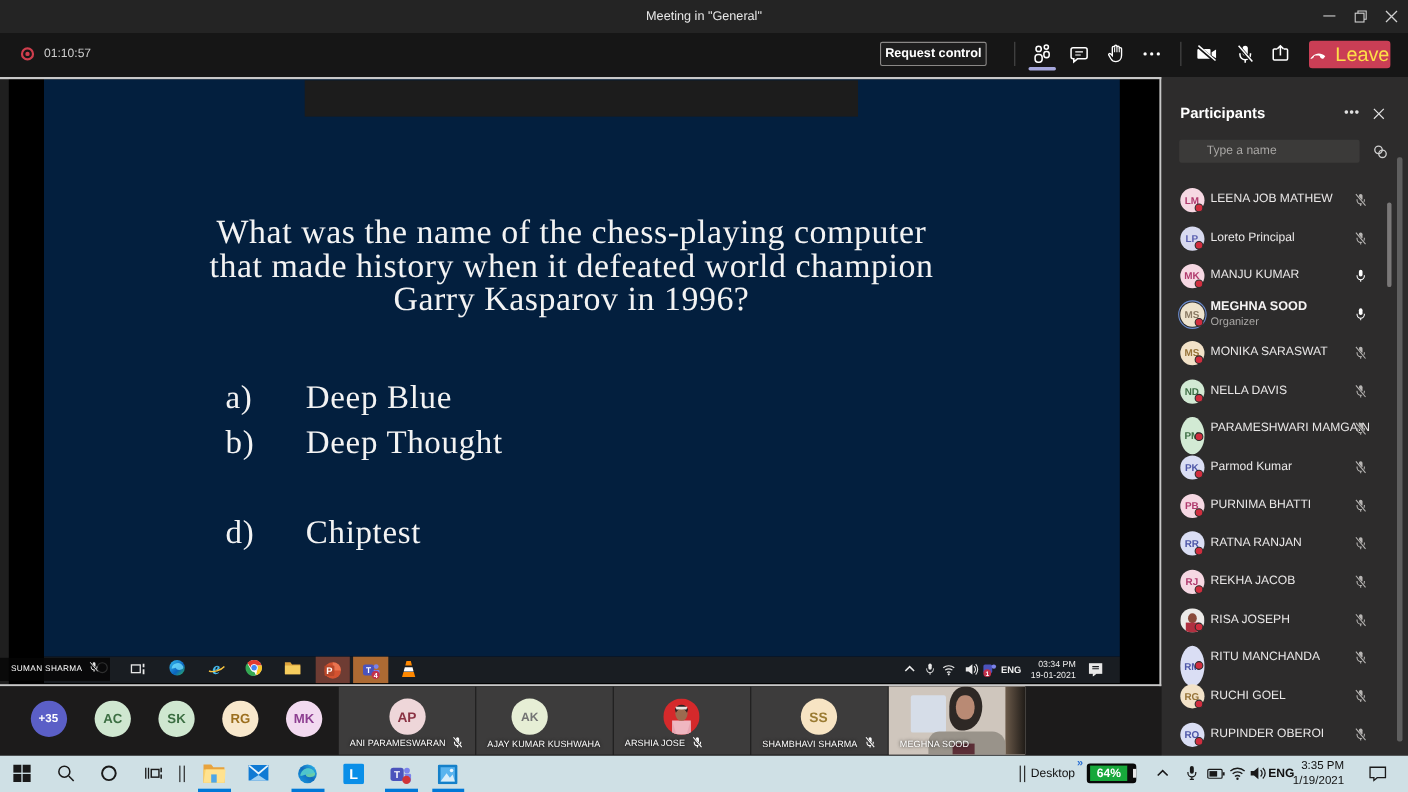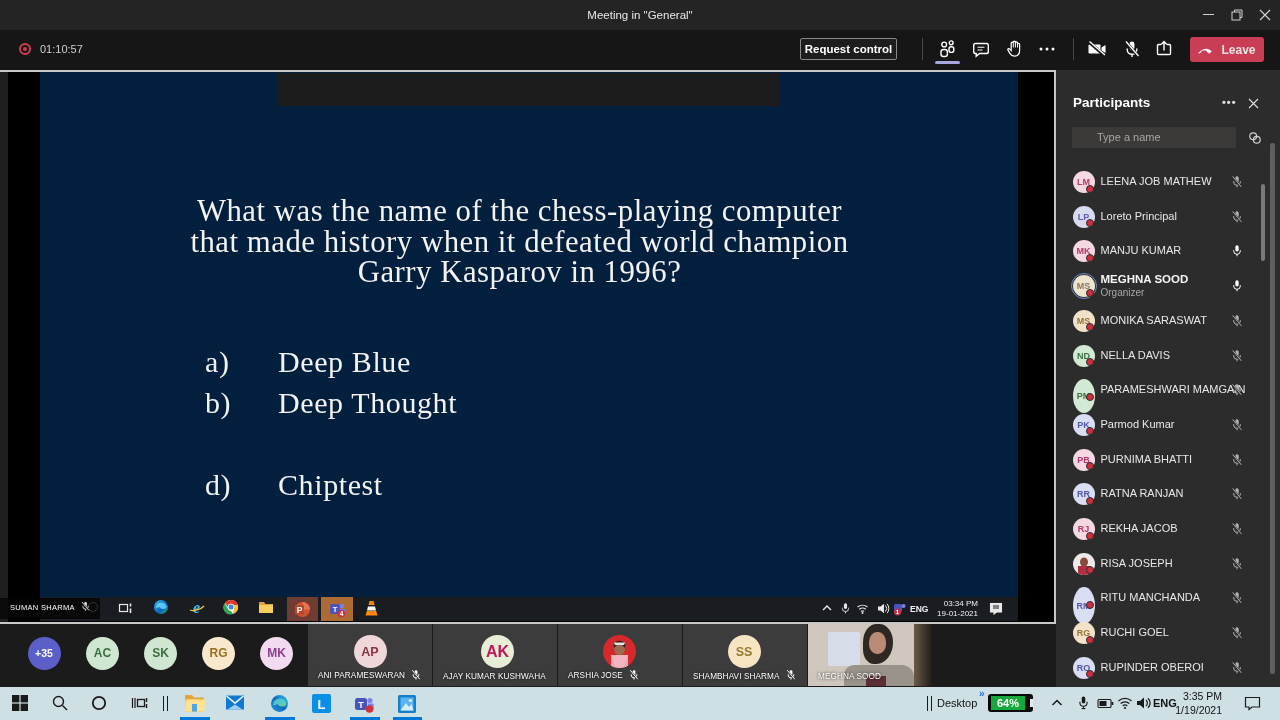--- a/index.html
+++ b/index.html
@@ -79,21 +79,21 @@
 
   <svg class="abs" style="left:1153px;top:8px" width="22" height="22" viewBox="0 0 22 22" fill="none" stroke="#fff" stroke-width="1.4">
     <path d="M8 6.5 H5.5 a1 1 0 0 0 -1 1 v8 a1 1 0 0 0 1 1 h11 a1 1 0 0 0 1-1 v-8 a1 1 0 0 0 -1-1 H14"></path>
     <path d="M11 12.5 V3.8 M8.2 6.4 L11 3.6 L13.8 6.4"></path>
   </svg>
 
   <div class="abs" style="left:1190px;top:7px;width:74px;height:25px;background:#ca3e55;border-radius:3px;display:flex;align-items:center;justify-content:center;gap:7px">
     <svg width="16" height="16" viewBox="0 0 16 16" fill="#fff">
         <path d="M2.2 9.2 c3.5-3.4 8.1-3.4 11.6 0 l-1.6 1.9 c-.4.4-1 .5-1.4.2 l-1.5-1.1 c-.4-.3-.6-.8-.4-1.3 -1.8-.6-3.6-.6-5.4 0 .2.5 0 1-.4 1.3 l-1.5 1.1 c-.4.3-1 .2-1.4-.2 z"></path>
       </svg>
-    <span style="color:#e5e5e5;font-size:12px;font-weight:bold">Leave</span>
+    <span style="color:#fde047;font-size:18px;font-weight:normal">Leave</span>
   </div>
 </div>
 
 <div class="abs" style="left:0;top:70px;width:1056px;height:552px;background:#000">
   <div class="abs" style="left:0;top:0;width:8px;height:552px;background:#1f1f1f"></div>
 
   <div class="abs" style="left:40px;top:2px;width:978px;height:525px;background:#031f3e">
     <div class="abs" style="left:237px;top:1px;width:503px;height:33px;background:#1c1c1c"></div>
     <div class="abs" style="left:0;top:124px;width:959px;text-align:center;color:#f3f3f3;font-family:'Liberation Serif',serif;font-size:30.8px;line-height:30.6px;letter-spacing:.5px">What was the name of the chess-playing computer<br>that made history when it defeated world champion<br>Garry Kasparov in 1996?</div>
     <div class="abs" style="left:165px;top:273px;color:#f3f3f3;font-family:'Liberation Serif',serif;font-size:30px;letter-spacing:.6px"><span style="display:inline-block;width:73px">a)</span>Deep Blue</div>
@@ -210,21 +210,21 @@
       <div class="av" style="left:45.5px;top:11px;width:33px;height:33px;background:#eed6d9;color:#8a3344;font-size:12.5px">AP</div>
       <div class="tlabel" style="display:flex;align-items:center;gap:5px">ANI PARAMESWARAN<svg width="12" height="12" viewBox="0 0 16 16" fill="none" stroke="#fff" stroke-width="1.3" style="flex:none">
           <rect x="6.1" y="1.5" width="3.8" height="7" rx="1.9" fill="#fff" stroke="none"></rect>
           <path d="M4.2 7 v1 a3.8 3.8 0 0 0 7.6 0 v-1"></path>
           <path d="M8 11.8 V14"></path>
           <path d="M2.6 1.6 L13 14.2" stroke="#3d3c3c" stroke-width="2.6"></path>
           <path d="M3 1.6 L13 13.6" stroke="#fff" stroke-width="1.3"></path>
         </svg></div>
     </div>
 <div class="tile" style="left:433px;width:124px;position:absolute;top:0">
-      <div class="av" style="left:48px;top:11px;width:33px;height:33px;background:#e6eed5;color:#be185d;font-size:16px">AK</div>
+      <div class="av" style="left:32px;top:11px;width:33px;height:33px;background:#e6eed5;color:#737373;font-size:11px">AK</div>
       <div class="tlabel">AJAY KUMAR KUSHWAHA</div>
     </div>
 <div class="tile" style="left:558px;width:124px;position:absolute;top:0">
       <svg class="abs" style="left:45px;top:11px" width="33" height="33" viewBox="0 0 33 33">
         <defs>
           <clipPath id="ac1">
             <circle cx="16.5" cy="16.5" r="16.5"></circle>
           </clipPath>
         </defs>
         <g clip-path="url(#ac1)">

